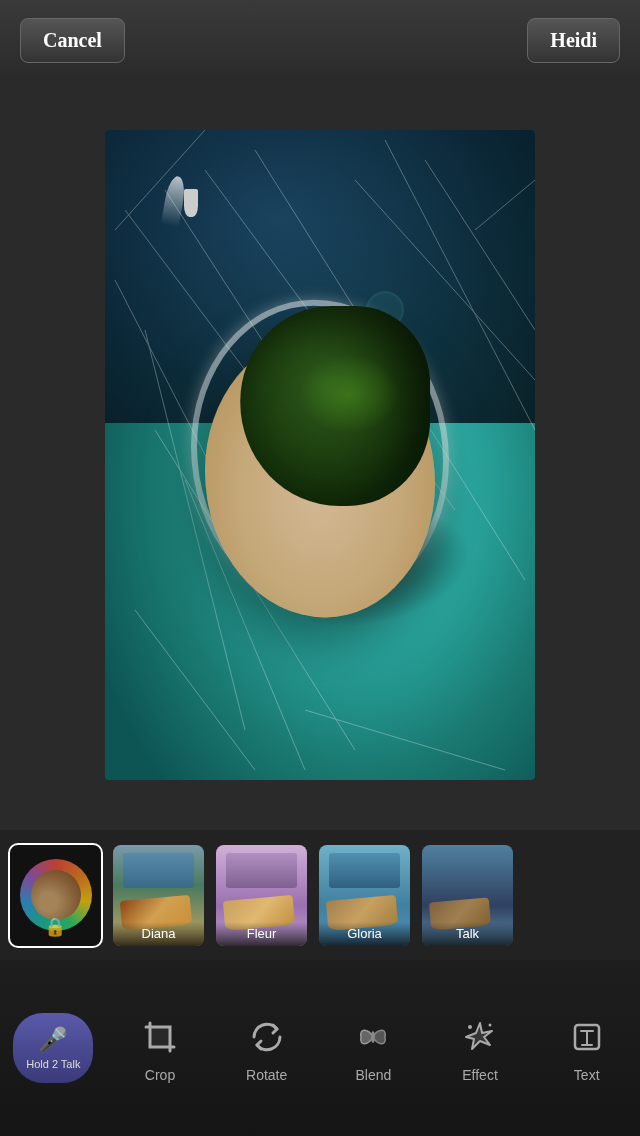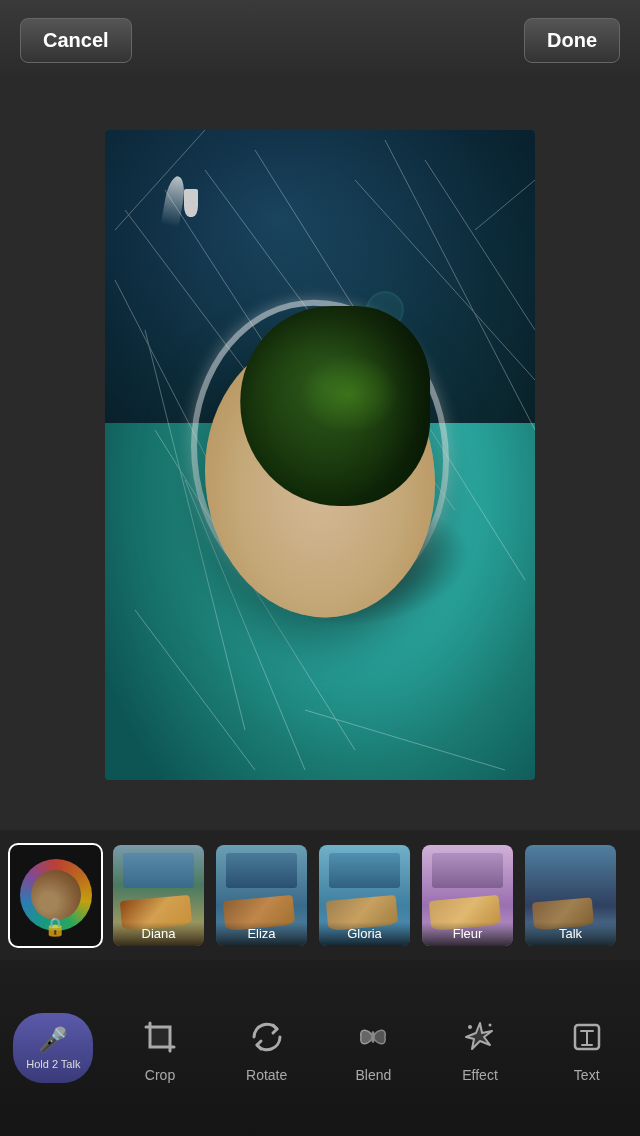--- a/index.html
+++ b/index.html
@@ -24,20 +24,21 @@
     }
     .header-btn {
       background: linear-gradient(180deg, #555 0%, #333 100%);
       border: 1px solid #666;
       border-radius: 8px;
       color: #fff;
       font-size: 20px;
       font-weight: 600;
       padding: 10px 22px;
       cursor: pointer;
+      font-family: Liberation Serif, serif;
     }
 
     
     .main-canvas {
       width: 100%;
       height: 750px;
       display: flex;
       align-items: center;
       justify-content: center;
       background: #2a2a2a;
@@ -254,21 +255,21 @@
     .tool-icon svg {
       width: 36px;
       height: 36px;
     }
   </style>
 </head>
 <body>
 
 <div class="header">
   <button class="header-btn">Cancel</button>
-  <button class="header-btn">Done</button>
+  <button class="header-btn">Heidi</button>
 </div>
 
 <div class="main-canvas">
   <div class="photo-frame">
 
     <div class="ocean-layer"></div>
     <div class="ocean-top"></div>
 
     <svg class="scratch-svg" xmlns="http://www.w3.org/2000/svg">
       <g stroke="white" stroke-width="1" opacity="0.3">
@@ -323,42 +324,35 @@
   </div>
 
   <div class="filter-thumb" style="position:relative; overflow:hidden;">
     <div style="width:100%;height:100%;background:linear-gradient(180deg,#7a9aaa 0%,#4a7a60 40%,#c8a860 100%); position:relative;">
       <div style="position:absolute;bottom:18px;left:8px;width:70px;height:30px;background:linear-gradient(135deg,#8b4513 0%,#d2a050 50%,#c8903a 100%);border-radius:4px 4px 20% 20%; transform:rotate(-5deg);"></div>
       <div style="position:absolute;top:8px;left:10px;right:10px;height:35px;background:linear-gradient(180deg,#5a8aaa 0%,#3a6a8a 100%);border-radius:3px;"></div>
     </div>
     <div class="filter-thumb-label">Diana</div>
   </div>
 
+
   <div class="filter-thumb" style="position:relative; overflow:hidden;">
-    <div style="width:100%;height:100%;background:linear-gradient(180deg,#6a9fb5 0%,#3a6a8a 60%,#5a8aaa 100%); position:relative;">
-      <div style="position:absolute;bottom:18px;left:8px;width:70px;height:30px;background:linear-gradient(135deg,#8b6033 0%,#c0864a 50%,#a07030 100%);border-radius:4px 4px 20% 20%; transform:rotate(-5deg);"></div>
-      <div style="position:absolute;top:8px;left:10px;right:10px;height:35px;background:linear-gradient(180deg,#4a7a99 0%,#2a5070 100%);border-radius:3px;"></div>
-    </div>
-    <div class="filter-thumb-label">Eliza</div>
+    <div style="width:100%;height:100%;background:linear-gradient(180deg,#d0b0d8 0%,#9a70b0 60%,#c0a0d0 100%); position:relative;">
+      <div style="position:absolute;bottom:18px;left:8px;width:70px;height:30px;background:linear-gradient(135deg,#c8a060 0%,#e0b870 50%,#c09040 100%);border-radius:4px 4px 20% 20%; transform:rotate(-5deg);"></div>
+      <div style="position:absolute;top:8px;left:10px;right:10px;height:35px;background:linear-gradient(180deg,#b090c0 0%,#806090 100%);border-radius:3px;"></div>
+    </div>
+    <div class="filter-thumb-label">Fleur</div>
   </div>
 
   <div class="filter-thumb" style="position:relative; overflow:hidden;">
     <div style="width:100%;height:100%;background:linear-gradient(180deg,#70b0c8 0%,#4080a0 60%,#5090b8 100%); position:relative;">
       <div style="position:absolute;bottom:18px;left:8px;width:70px;height:30px;background:linear-gradient(135deg,#a08050 0%,#c8a060 50%,#a08040 100%);border-radius:4px 4px 20% 20%; transform:rotate(-5deg);"></div>
       <div style="position:absolute;top:8px;left:10px;right:10px;height:35px;background:linear-gradient(180deg,#5090b0 0%,#306080 100%);border-radius:3px;"></div>
     </div>
     <div class="filter-thumb-label">Gloria</div>
-  </div>
-
-  <div class="filter-thumb" style="position:relative; overflow:hidden;">
-    <div style="width:100%;height:100%;background:linear-gradient(180deg,#d0b0d8 0%,#9a70b0 60%,#c0a0d0 100%); position:relative;">
-      <div style="position:absolute;bottom:18px;left:8px;width:70px;height:30px;background:linear-gradient(135deg,#c8a060 0%,#e0b870 50%,#c09040 100%);border-radius:4px 4px 20% 20%; transform:rotate(-5deg);"></div>
-      <div style="position:absolute;top:8px;left:10px;right:10px;height:35px;background:linear-gradient(180deg,#b090c0 0%,#806090 100%);border-radius:3px;"></div>
-    </div>
-    <div class="filter-thumb-label">Fleur</div>
   </div>
 
   <div class="filter-thumb" style="position:relative; overflow:hidden;">
     <div style="width:100%;height:100%;background:linear-gradient(180deg,#5080a0 0%,#304060 60%,#6090b0 100%); position:relative;">
       <div style="position:absolute;bottom:18px;left:8px;width:60px;height:28px;background:linear-gradient(135deg,#806040 0%,#a08050 50%,#806030 100%);border-radius:4px 4px 20% 20%; transform:rotate(-5deg);"></div>
       <div style="position:absolute;top:8px;left:10px;right:10px;height:32px;background:linear-gradient(180deg,#4070900%,#203050 100%);border-radius:3px;"></div>
     </div>
     <div class="filter-thumb-label">Talk</div>
   </div>
 

